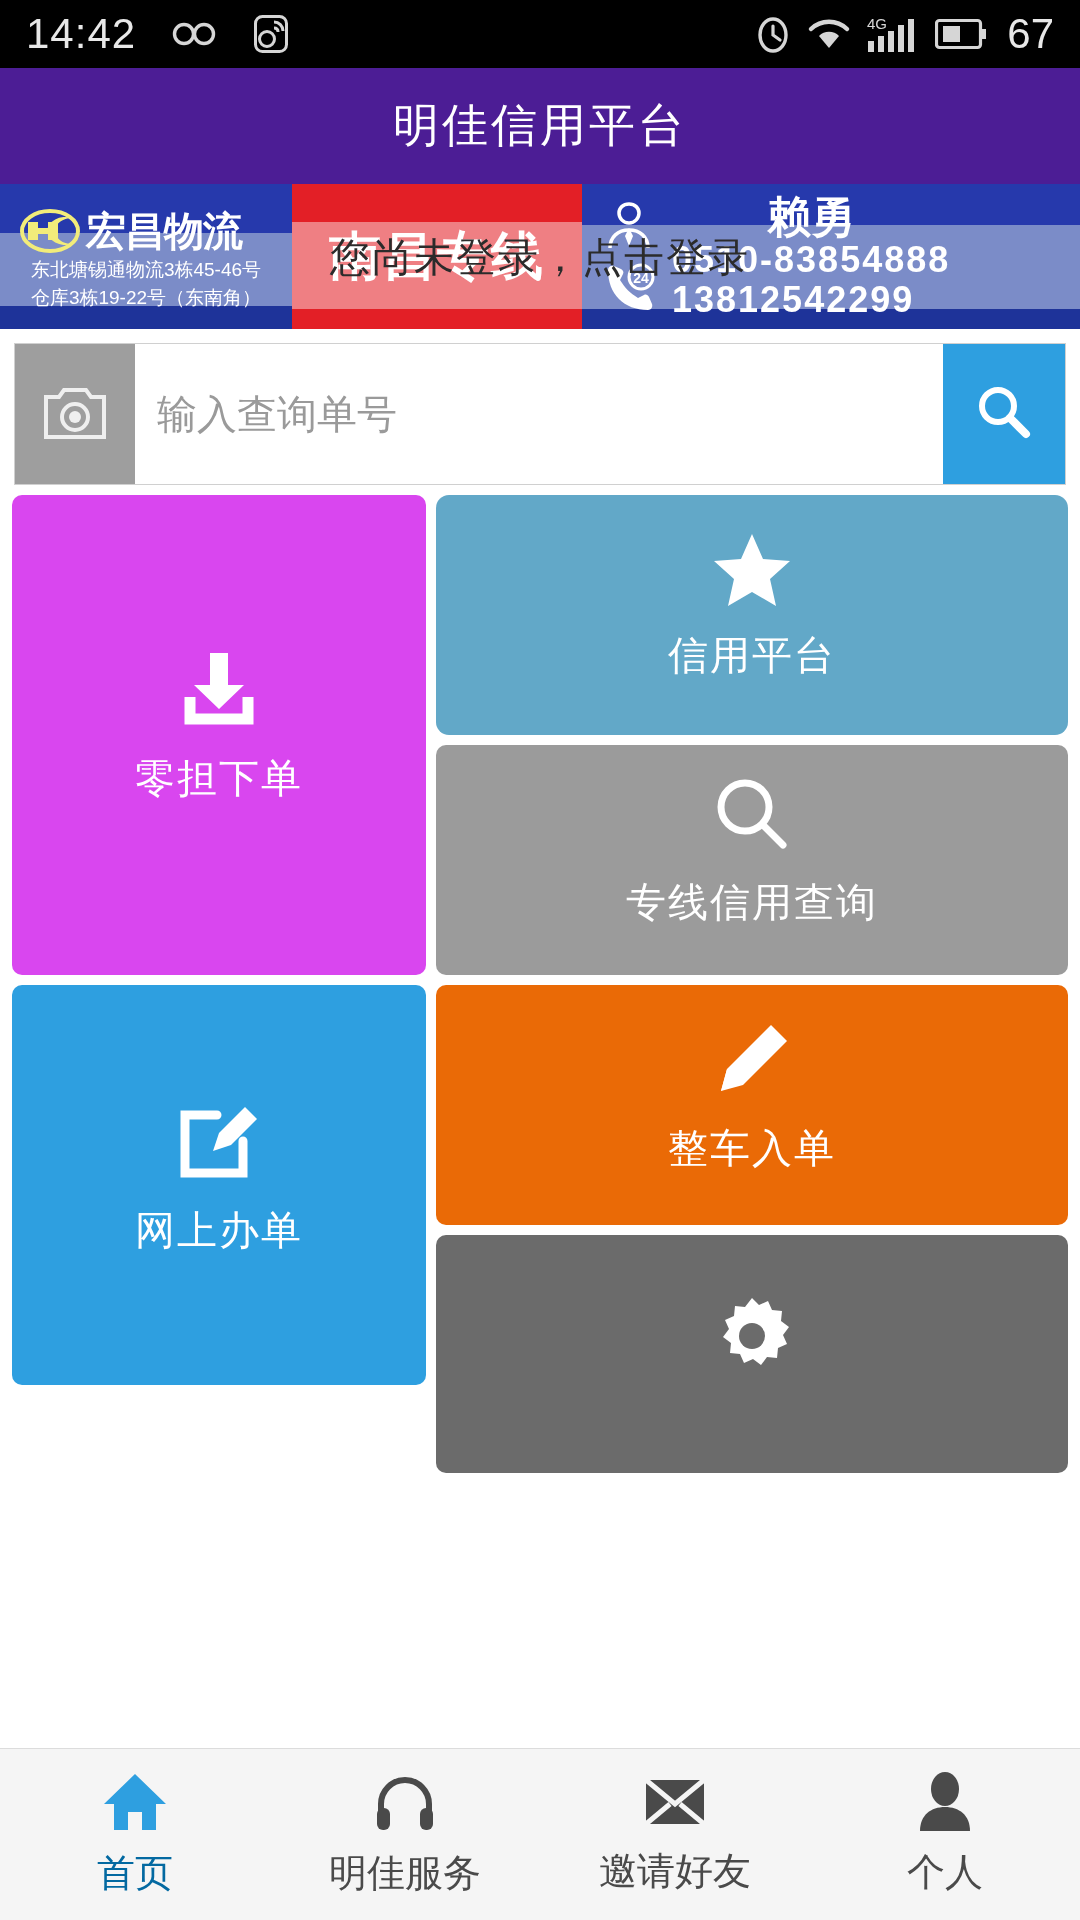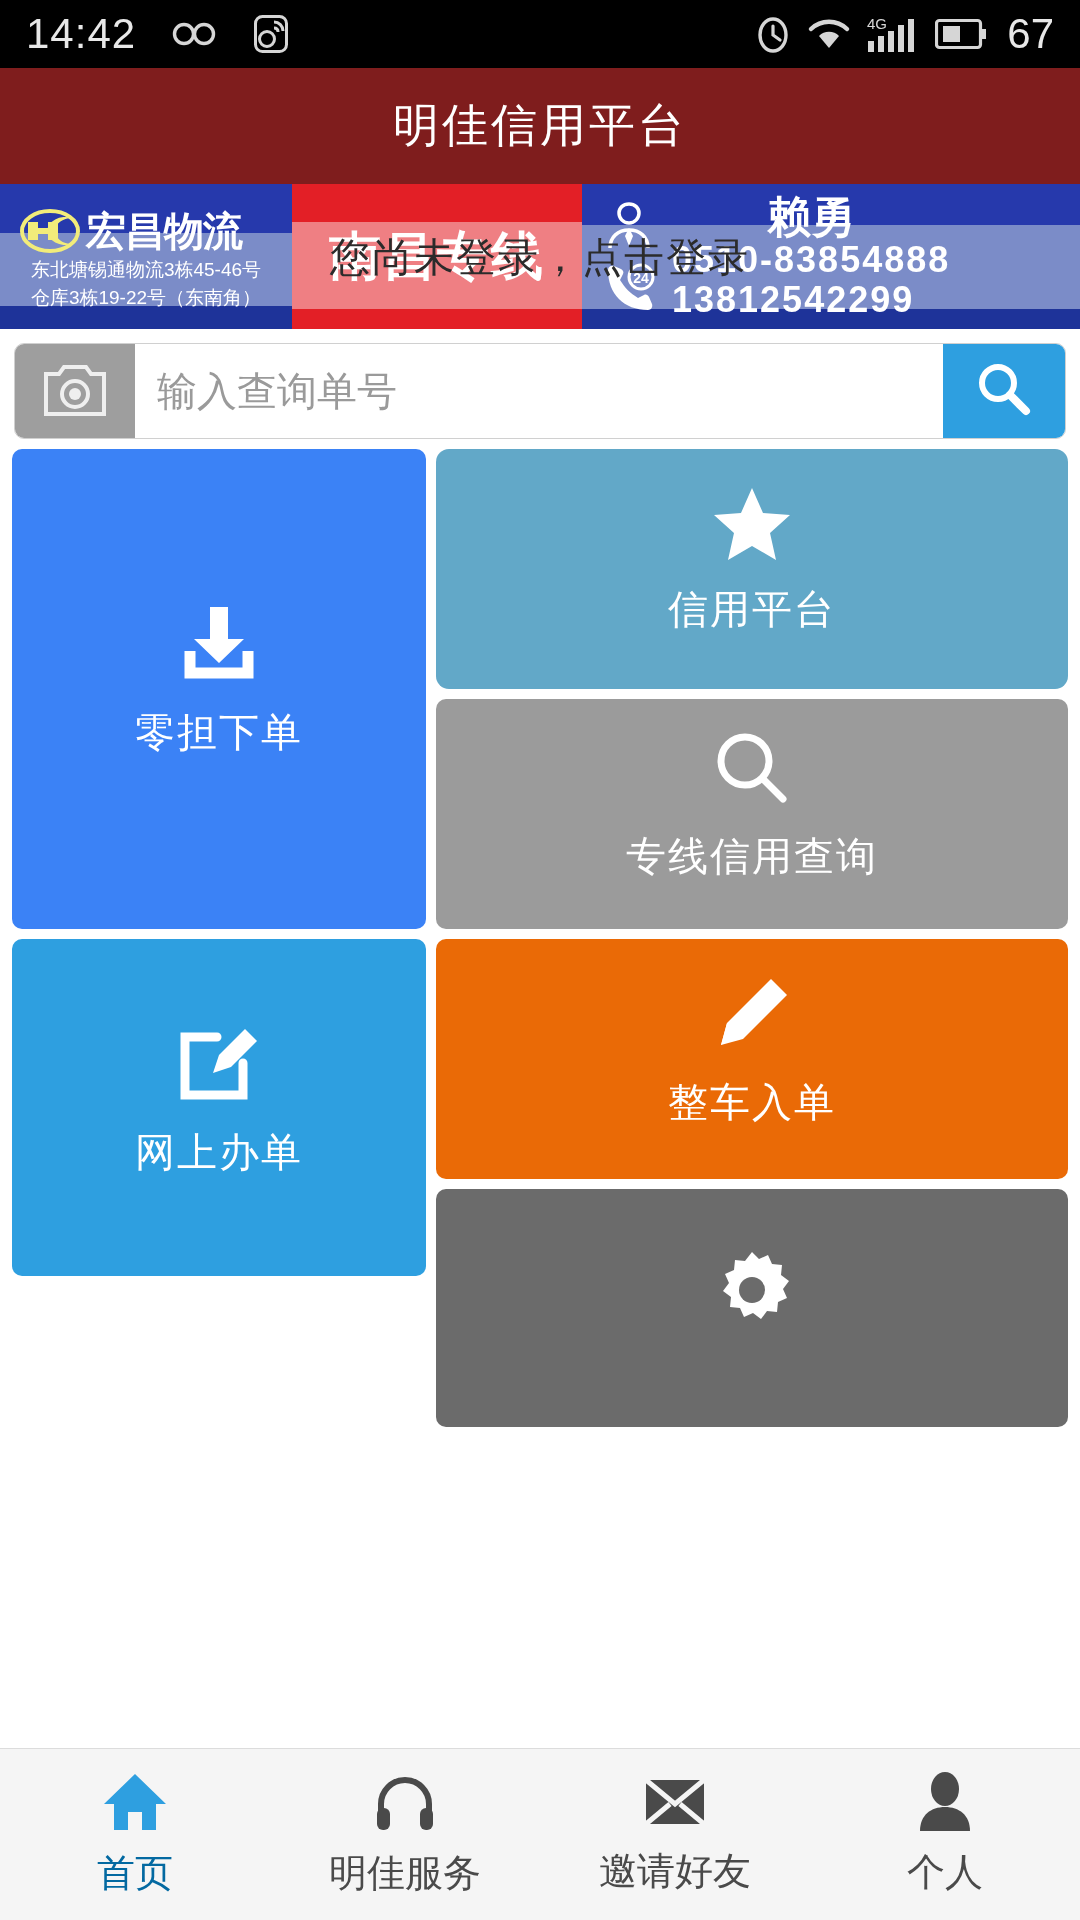--- a/index.html
+++ b/index.html
@@ -17,21 +17,21 @@
     padding:0 26px;
   }
   .sb-left { display:flex; align-items:center; gap:36px; }
   .sb-right { display:flex; align-items:center; gap:16px; }
   .sb-time { font-size:42px; letter-spacing:1px; color:#e8e8e8; }
   .sb-icon { display:flex; align-items:center; }
   .sb-batt-num { font-size:42px; color:#e8e8e8; margin-left:4px; }
 
   
   .titlebar {
-    height:116px; background:#7f1d1d; display:flex;
+    height:116px; background:#4c1d95; display:flex;
     align-items:center; justify-content:center;
   }
   .titlebar .title { color:#fff; font-size:46px; letter-spacing:3px; }
 
   
   .banner { position:relative; height:145px; display:flex; overflow:hidden; }
   .bn-left {
     width:292px; background:linear-gradient(#2639ac 0 34%, #7b8cc8 34% 84%, #1e3399 84% 100%);
     position:relative; padding-top:14px;
   }
@@ -55,21 +55,21 @@
   .bn-name { color:#fff; font-size:44px; font-weight:bold; line-height:1.05; text-align:center; }
   .bn-tel { color:#fff; font-size:36px; font-weight:bold; letter-spacing:2px; line-height:1.1; }
   .login-overlay {
     position:absolute; left:0; right:0; top:50%; transform:translateY(-50%);
     text-align:center; font-size:40px; color:#2b2b2b; letter-spacing:2px;
   }
 
   
   .searchwrap { padding:14px 14px 10px 14px; background:#fff; }
   .searchbar {
-    display:flex; height:96px; border:1px solid #d0d0d0; border-radius:10px; overflow:hidden;
+    display:flex; height:142px; border:1px solid #d0d0d0; border-radius:0; overflow:hidden;
     background:#fff;
   }
   .cam-btn {
     width:120px; background:#9e9e9e; display:flex; align-items:center; justify-content:center;
   }
   .search-input {
     flex:1; border:none; outline:none; font-size:40px; color:#8d8d8d; padding:0 22px;
     font-family:"Liberation Sans","DejaVu Sans",sans-serif; background:#fff;
   }
   .search-input::placeholder { color:#9a9a9a; }
@@ -79,22 +79,22 @@
   .grid { display:flex; gap:10px; padding:0 12px; }
   .col { display:flex; flex-direction:column; gap:10px; }
   .col-left { width:414px; }
   .col-right { flex:1; }
   .tile {
     border-radius:10px; position:relative; display:flex; flex-direction:column;
     align-items:center; justify-content:flex-end; color:#fff; padding-bottom:18px;
   }
   .tile .t-icon { margin-bottom:14px; }
   .tile .t-label { font-size:40px; letter-spacing:2px; }
-  .t-orange  { background:#3b82f6; height:480px; justify-content:center; }
-  .t-blue    { background:#2e9fe0; height:337px; justify-content:center; }
+  .t-orange  { background:#d946ef; height:480px; justify-content:center; }
+  .t-blue    { background:#2e9fe0; height:400px; justify-content:center; }
   .t-teal    { background:#62a8c8; height:240px; justify-content:center;border-radius:13px; }
   .t-gray    { background:#9b9b9b; height:230px; justify-content:center; }
   .t-orange2 { background:#ea6a06; height:240px; justify-content:center; }
   .t-dgray   { background:#6b6b6b; height:238px; justify-content:center; }
   .tile-inner { display:flex; flex-direction:column; align-items:center; }
 
   
   .bottomnav {
     position:absolute; left:0; bottom:0; width:1080px; height:172px;
     background:#f5f5f5; border-top:1px solid #dcdcdc;

